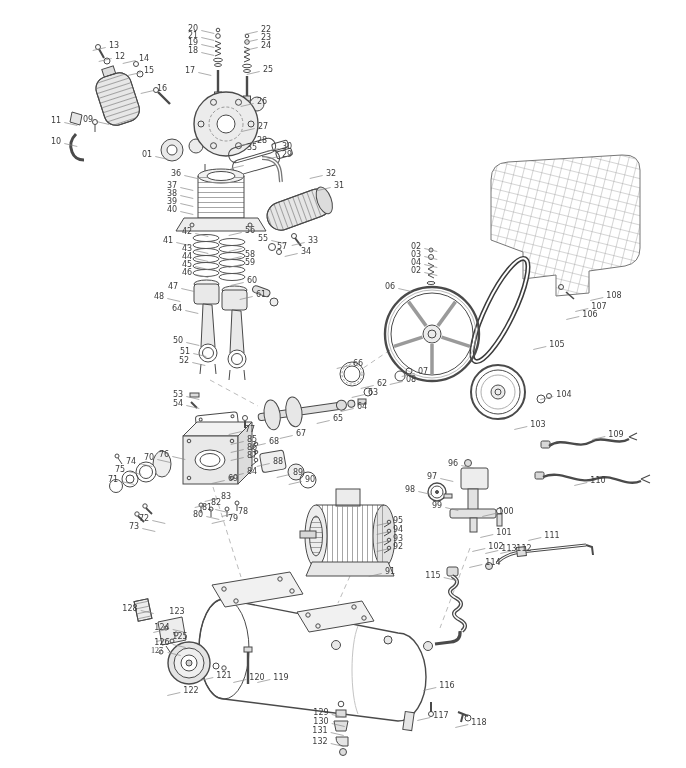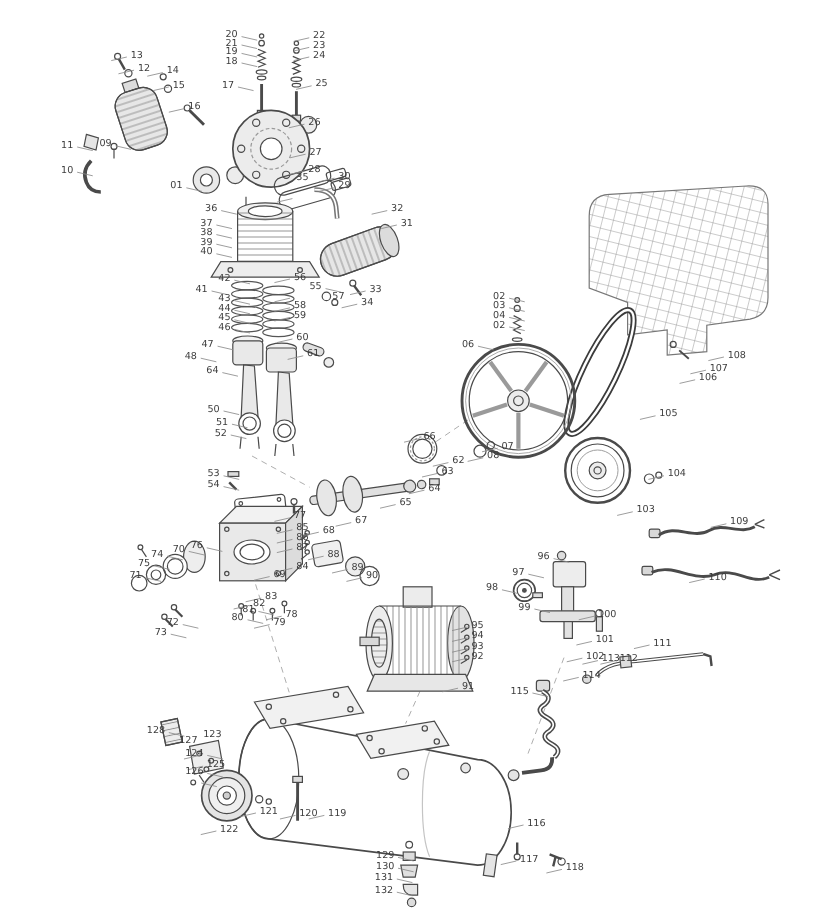--- a/index.html
+++ b/index.html
@@ -672,20 +672,20 @@
       <span class="part-label" style="left: 441px; top: 716px;">117</span>
       <span class="part-label" style="left: 479px; top: 723px;">118</span>
       <span class="part-label" style="left: 281px; top: 678px;">119</span>
       <span class="part-label" style="left: 257px; top: 678px;">120</span>
       <span class="part-label" style="left: 224px; top: 676px;">121</span>
       <span class="part-label" style="left: 191px; top: 691px;">122</span>
       <span class="part-label" style="left: 177px; top: 612px;">123</span>
       <span class="part-label" style="left: 162px; top: 628px;">124</span>
       <span class="part-label" style="left: 180px; top: 637px;">125</span>
       <span class="part-label" style="left: 162px; top: 643px;">126</span>
-      <span class="part-label" style="left: 157px; top: 617px;">127</span>
+      <span class="part-label" style="left: 157px; top: 651px; font-family: Liberation Serif, serif;">127</span>
       <span class="part-label" style="left: 130px; top: 609px;">128</span>
       <span class="part-label" style="left: 321px; top: 713px;">129</span>
       <span class="part-label" style="left: 321px; top: 722px;">130</span>
       <span class="part-label" style="left: 320px; top: 731px;">131</span>
       <span class="part-label" style="left: 320px; top: 742px;">132</span>
     </div>
 </div>
 
 </body></html>

